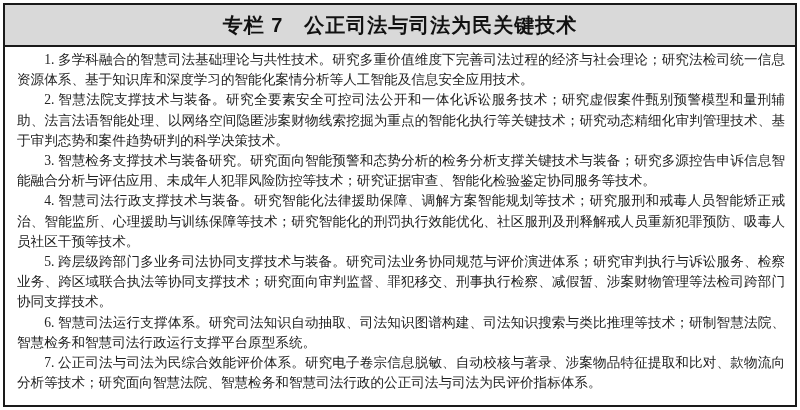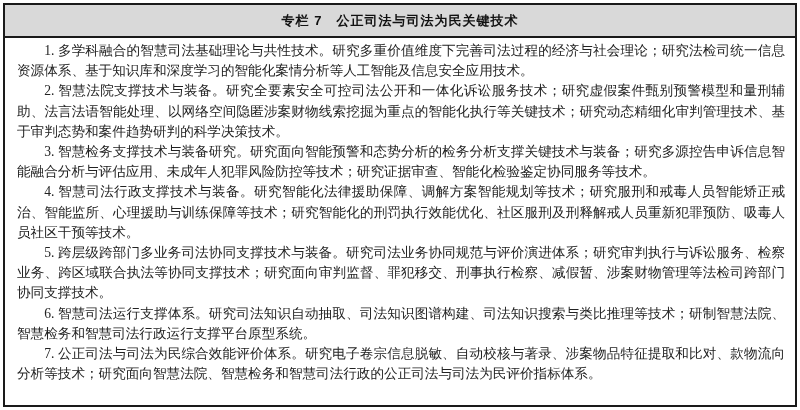--- a/index.html
+++ b/index.html
@@ -24,21 +24,21 @@
     flex-direction: column;
     background: #ffffff;
     box-sizing: border-box;
   }
   .panel-header {
     background: #d9d9d9;
     border-bottom: 2px solid #1a1a1a;
     text-align: center;
     font-family: "Liberation Sans", "DejaVu Sans", sans-serif;
     font-weight: bold;
-    font-size: 13px;
+    font-size: 20px;
     letter-spacing: 1px;
     color: #111111;
     padding: 7px 0 6px 0;
     flex: 0 0 auto;
   }
   .panel-body {
     flex: 1 1 auto;
     overflow: hidden;
     padding: 3px 10px 4px 12px;
     font-size: 13.6px;

